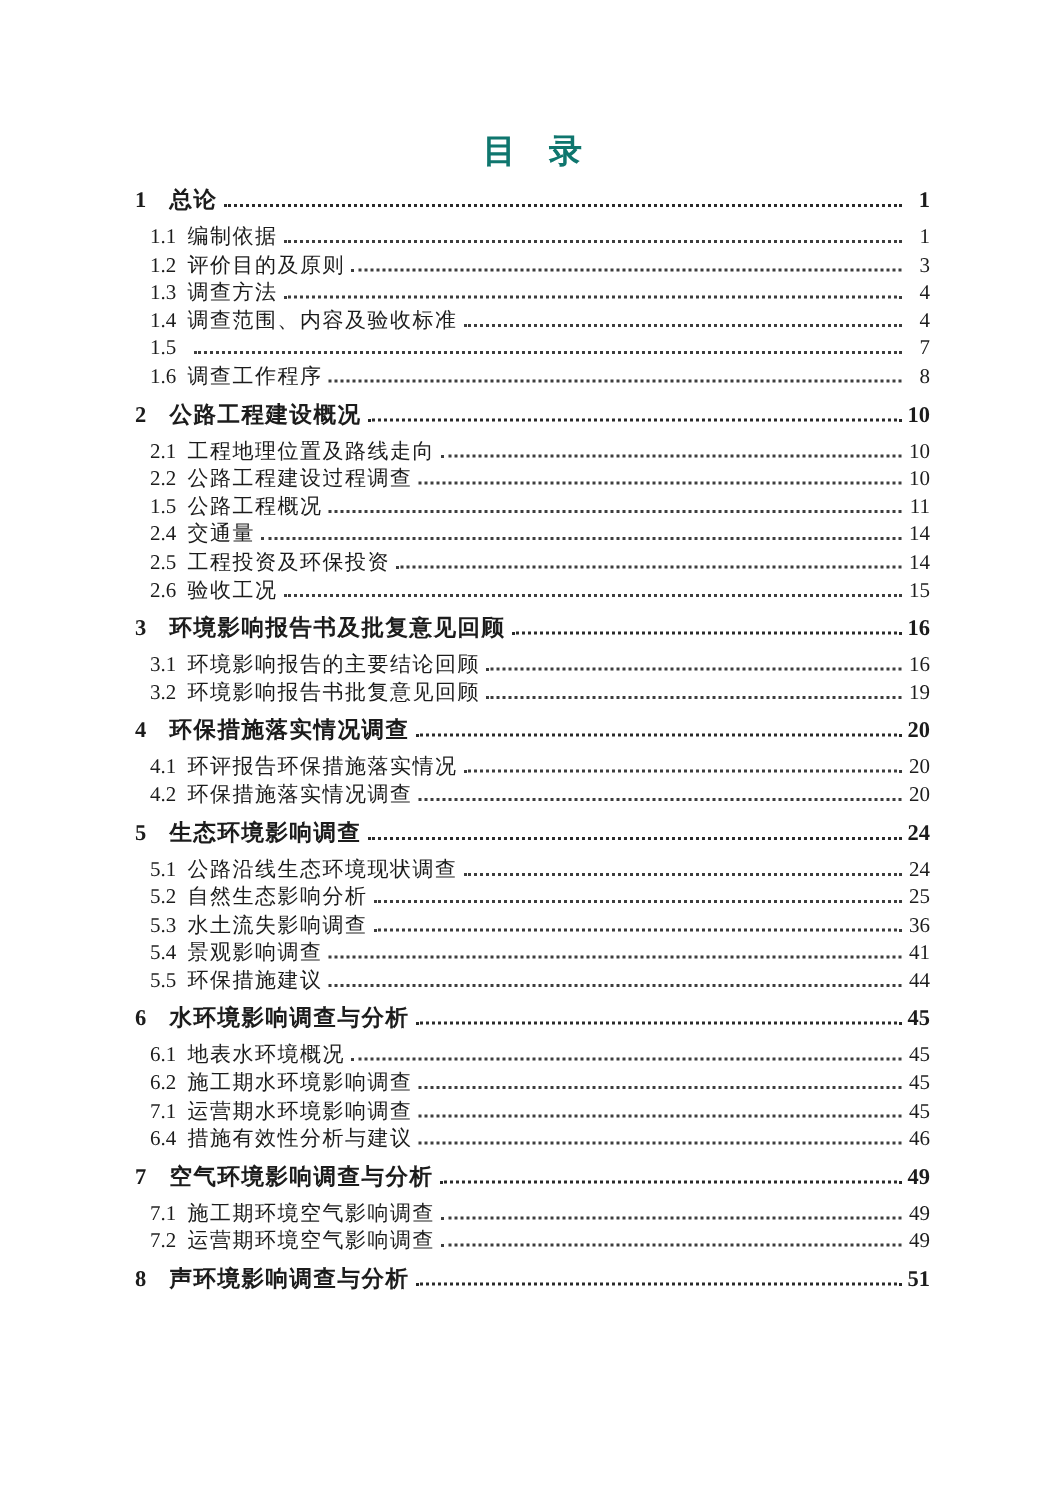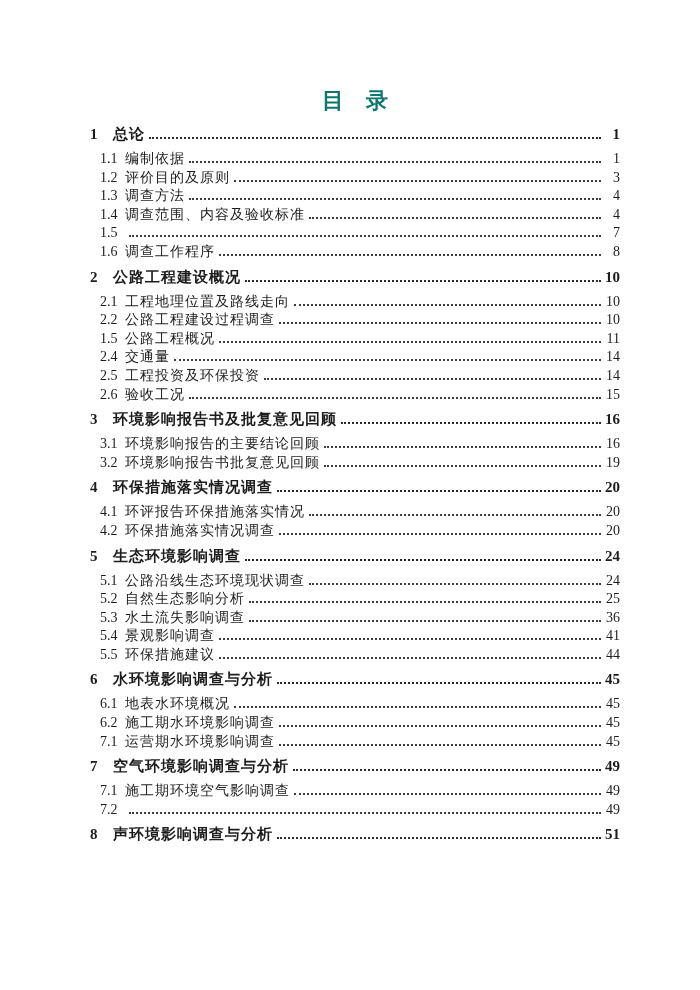--- a/index.html
+++ b/index.html
@@ -256,34 +256,41 @@
         <span class="label">施工期水环境影响调查</span>
         <span class="dots"></span>
         <span class="pagenum">45</span>
       </div>
       <div class="toc-row level2">
         <span class="num">7.1</span>
         <span class="label">运营期水环境影响调查</span>
         <span class="dots"></span>
         <span class="pagenum">45</span>
       </div>
+      <div class="toc-row level2">
+        <span class="num">6.4</span>
+        <span class="label">措施有效性分析与建议</span>
+        <span class="dots"></span>
+        <span class="pagenum">46</span>
+      </div>
       <div class="toc-row level1">
         <span class="num">7</span>
         <span class="label">空气环境影响调查与分析</span>
         <span class="dots"></span>
         <span class="pagenum">49</span>
       </div>
       <div class="toc-row level2">
         <span class="num">7.1</span>
         <span class="label">施工期环境空气影响调查</span>
         <span class="dots"></span>
         <span class="pagenum">49</span>
       </div>
       <div class="toc-row level2">
         <span class="num">7.2</span>
+        <span class="label">运营期环境空气影响调查</span>
         <span class="dots"></span>
         <span class="pagenum">49</span>
       </div>
       <div class="toc-row level1">
         <span class="num">8</span>
         <span class="label">声环境影响调查与分析</span>
         <span class="dots"></span>
         <span class="pagenum">51</span>
       </div>
     </nav>

